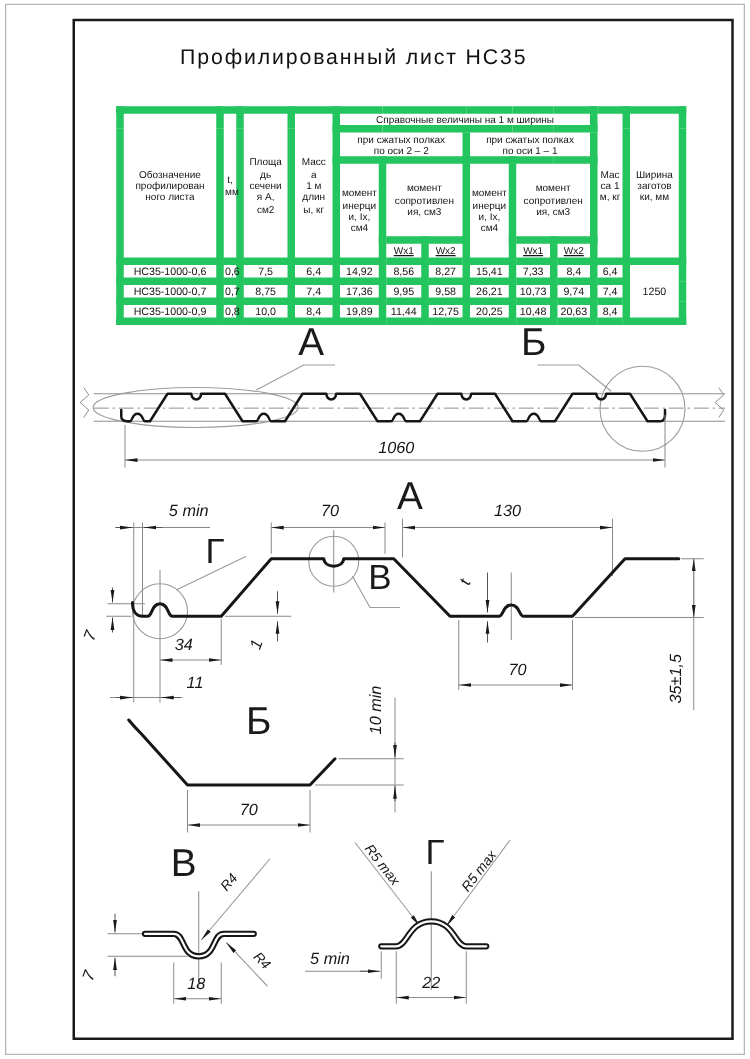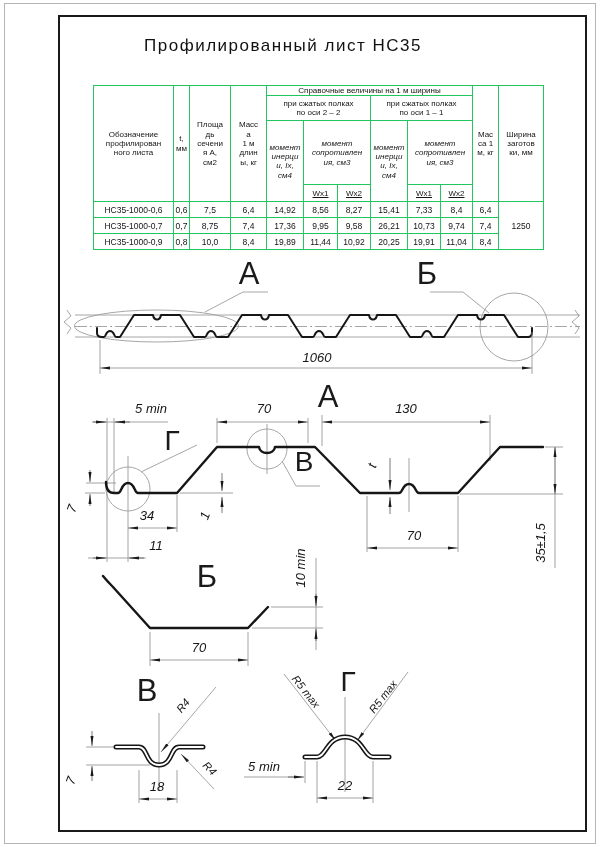--- a/index.html
+++ b/index.html
@@ -1,22 +1,22 @@
 <!DOCTYPE html>
 <html><head>
 <meta charset="utf-8">
 <style>
   html,body { margin:0; padding:0; background:#fff; }
   body { width:600px; height:847px; position:relative; font-family:"Liberation Sans",sans-serif; color:#151515; overflow:hidden; }
   .outer-border { position:absolute; left:4px; top:3px; width:590px; height:839px; border:1px solid #b5b5b5; }
   .frame { position:absolute; left:58px; top:15px; width:525px; height:813px; border:2px solid #1a1a1a; }
   .title { position:absolute; left:58px; top:36px; width:450px; text-align:center; font-size:17px; letter-spacing:1.5px; color:#111; white-space:nowrap; }
   table.spec { position:absolute; left:93px; top:85px; width:450px; border-collapse:collapse; table-layout:fixed; }
-  table.spec td { border:1px solid #22c55e; font-size:8px; line-height:1.18; text-align:center; vertical-align:middle; padding:0 1px; white-space:pre-line; color:#141414; }
-  tr.r1 { height:10px; } tr.r2 { height:25px; } tr.r3 { height:64px;font-style:italic; } tr.r4 { height:17px;text-decoration:underline; } tr.rd { height:16px;margin-top:20px; }
+  table.spec td { border:6px solid #22c55e; font-size:8px; line-height:1.18; text-align:center; vertical-align:middle; padding:0 1px; white-space:pre-line; color:#141414; }
+  tr.r1 { height:10px; } tr.r2 { height:25px; } tr.r3 { height:64px; } tr.r4 { height:17px;text-decoration:underline; } tr.rd { height:16px;margin-top:20px; }
   tr.rd td { font-size:8.5px; white-space:nowrap; }
   svg.draw { position:absolute; left:0; top:0; width:600px; height:847px; }
   .thin  { stroke:#8f8f8f; stroke-width:0.8; fill:none; }
   .cl    { stroke:#9c9c9c; stroke-width:0.9; fill:none; }
   .thick { stroke:#161616; stroke-width:2; fill:none; stroke-linejoin:round; stroke-linecap:round; }
   .thick2{ stroke:#161616; stroke-width:2.4; fill:none; stroke-linejoin:round; stroke-linecap:round; }
   .dblb  { stroke:#161616; stroke-width:5; fill:none; stroke-linejoin:round; stroke-linecap:round; }
   .dblw  { stroke:#ffffff; stroke-width:1.8; fill:none; stroke-linejoin:round; stroke-linecap:round; }
   .dline { stroke:#8a8a8a; stroke-width:0.8; fill:none; }
   .aline { stroke:#555; stroke-width:0.8; fill:none; }
@@ -127,24 +127,24 @@
     <td>9,74</td>
     <td>7,4</td>
   </tr>
   <tr class="rd">
     <td>НС35-1000-0,9</td>
     <td>0,8</td>
     <td>10,0</td>
     <td>8,4</td>
     <td>19,89</td>
     <td>11,44</td>
-    <td>10,92</td>
+    <td>12,75</td>
     <td>20,25</td>
-    <td>19,91</td>
-    <td>11,04</td>
+    <td>10,48</td>
+    <td>20,63</td>
     <td>8,4</td>
   </tr>
 </tbody>
   </table>
 
 <svg class="draw" viewBox="0 0 600 847">
   <defs>
     <marker id="arw" viewBox="0 0 10 4" refX="10" refY="2" markerWidth="10" markerHeight="4" orient="auto-start-reverse" markerUnits="userSpaceOnUse">
       <path d="M10,2 L0,0.5 L0,3.5 Z" fill="#1a1a1a"></path>
     </marker>

